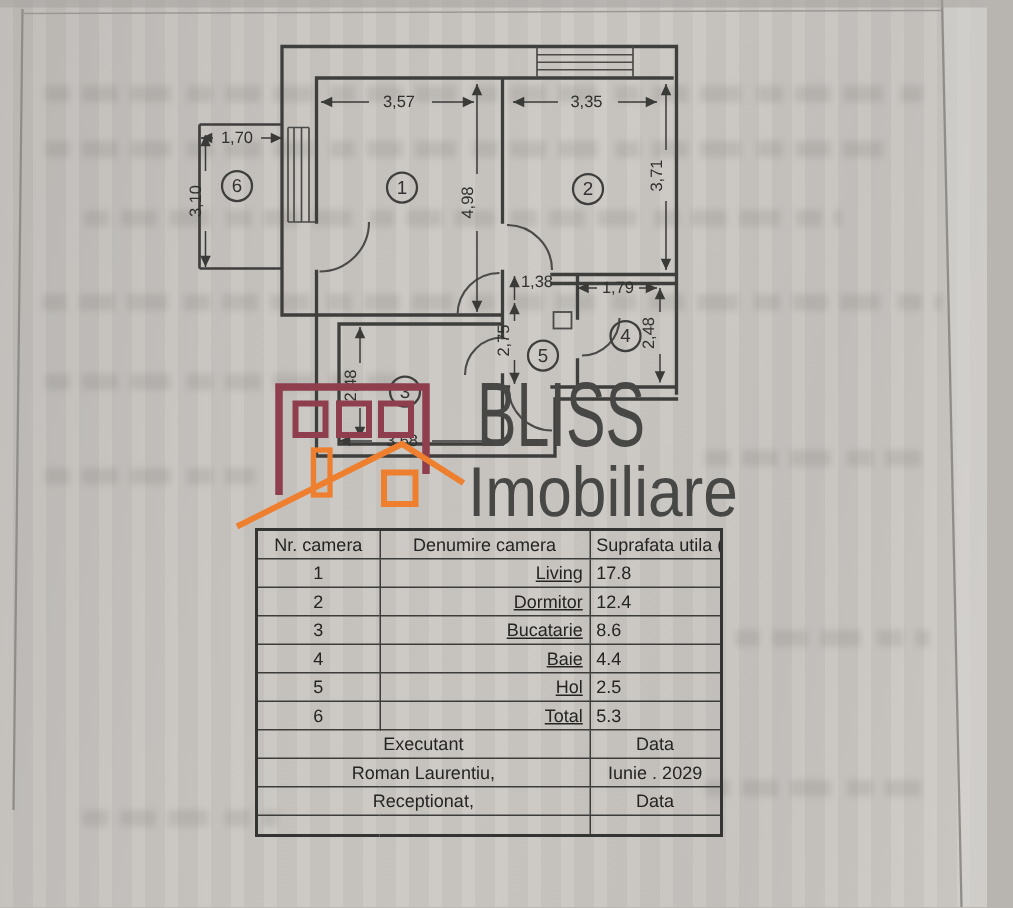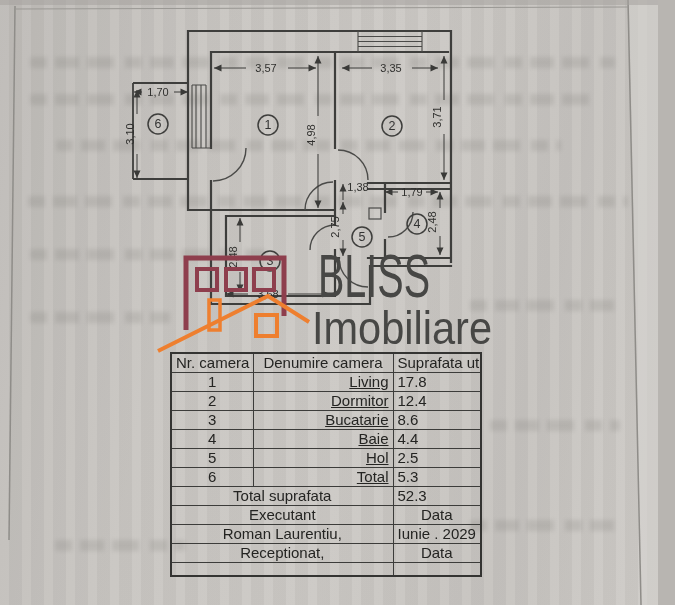--- a/index.html
+++ b/index.html
@@ -17,21 +17,21 @@
     background:repeating-linear-gradient(90deg,#6c6a65 0 17px,transparent 17px 25px,#6c6a65 25px 49px,transparent 49px 57px,#6c6a65 57px 84px,transparent 84px 95px);
   }
   svg.overlay{position:absolute;left:0;top:0;}
   svg text{font-family:"Liberation Sans",sans-serif;}
   .dim-label{font-size:11px;fill:#30302e;}
   .room-num{font-size:12.5px;fill:#333;}
   table.area-table{
     position:absolute;left:170px;top:352px;width:310px;
     border-collapse:collapse;table-layout:fixed;
     border:2.5px solid #343432;
-    font-size:15px;color:#242422;
+    font-size:12px;color:#242422;
   }
   table.area-table td{
     border:1.6px solid #3c3c3a;padding:0 4px;height:18px;line-height:1.05;
     overflow:hidden;white-space:nowrap;
   }
   td.hdr{height:38px;text-align:center;white-space:normal;line-height:1.25;}
   td.ctr{text-align:center;}
   td.lft{text-align:right;text-decoration:underline;}
   td.num{}
   tr.empty-row td{height:12px;}
@@ -214,24 +214,20 @@
       <td class="ctr">5</td>
       <td class="lft">Hol</td>
       <td class="num">2.5</td>
     </tr>
     <tr>
       <td class="ctr">6</td>
       <td class="lft">Total</td>
       <td class="num">5.3</td>
     </tr>
     <tr>
-      <td class="ctr" colspan="2">Total suprafata</td>
-      <td class="num">52.3</td>
-    </tr>
-    <tr>
       <td class="ctr" colspan="2">Executant</td>
       <td class="ctr">Data</td>
     </tr>
     <tr>
       <td class="ctr" colspan="2">Roman Laurentiu,</td>
       <td class="ctr">Iunie . 2029</td>
     </tr>
     <tr>
       <td class="ctr" colspan="2">Receptionat,</td>
       <td class="ctr">Data</td>

